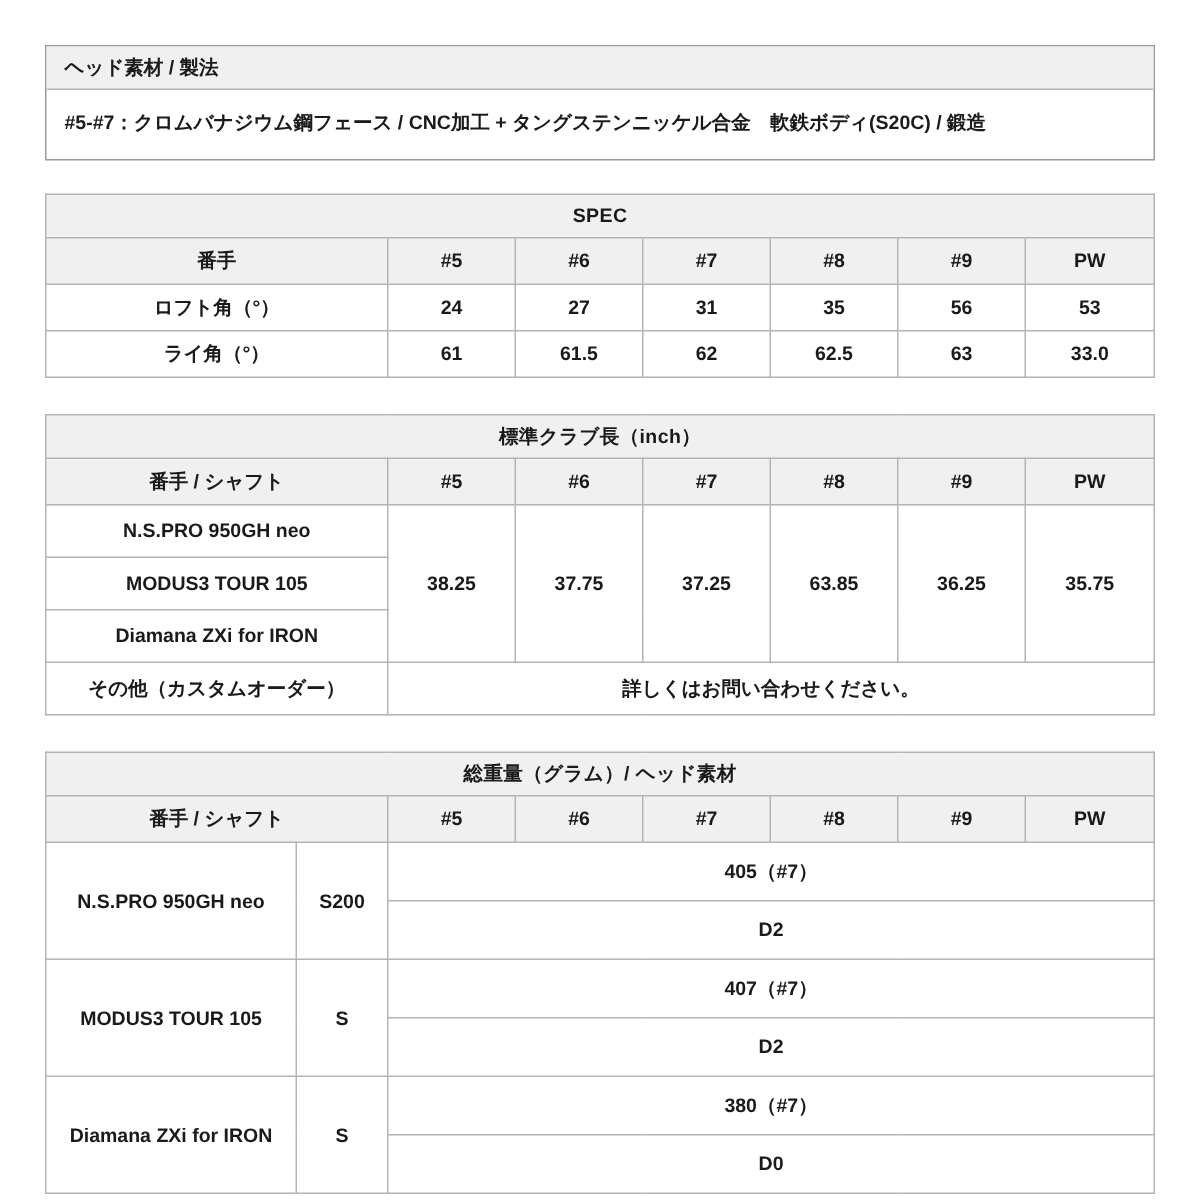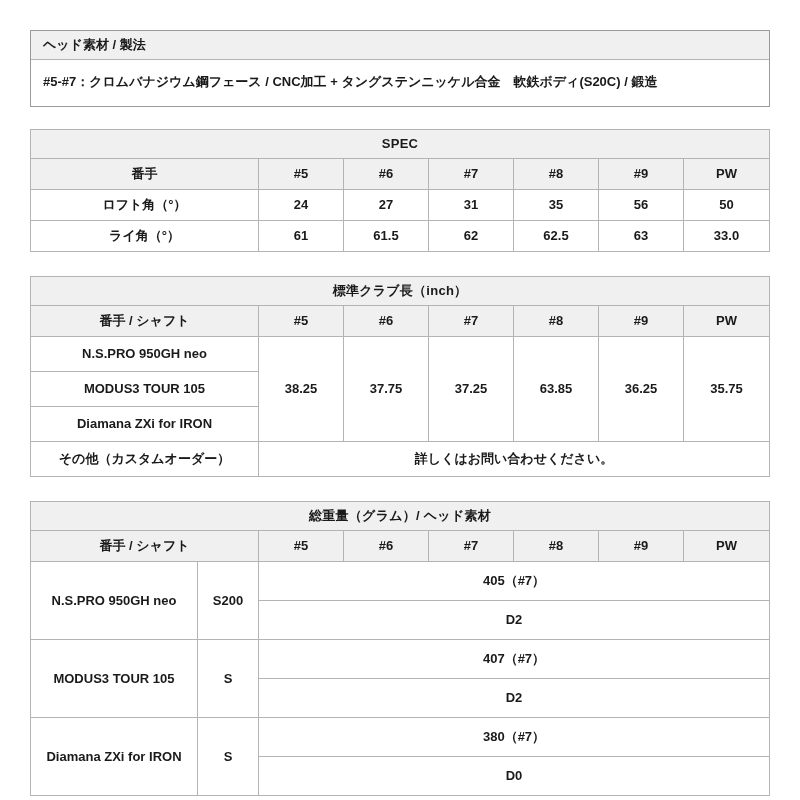--- a/index.html
+++ b/index.html
@@ -134,21 +134,21 @@
         <td>#9</td>
         <td>PW</td>
       </tr>
       <tr class="row-data">
         <td>ロフト角（°）</td>
         <td>24</td>
         <td>27</td>
         <td>31</td>
         <td>35</td>
         <td>56</td>
-        <td>50</td>
+        <td>53</td>
       </tr>
       <tr class="row-data">
         <td>ライ角（°）</td>
         <td>61</td>
         <td>61.5</td>
         <td>62</td>
         <td>62.5</td>
         <td>63</td>
         <td>33.0</td>
       </tr>

